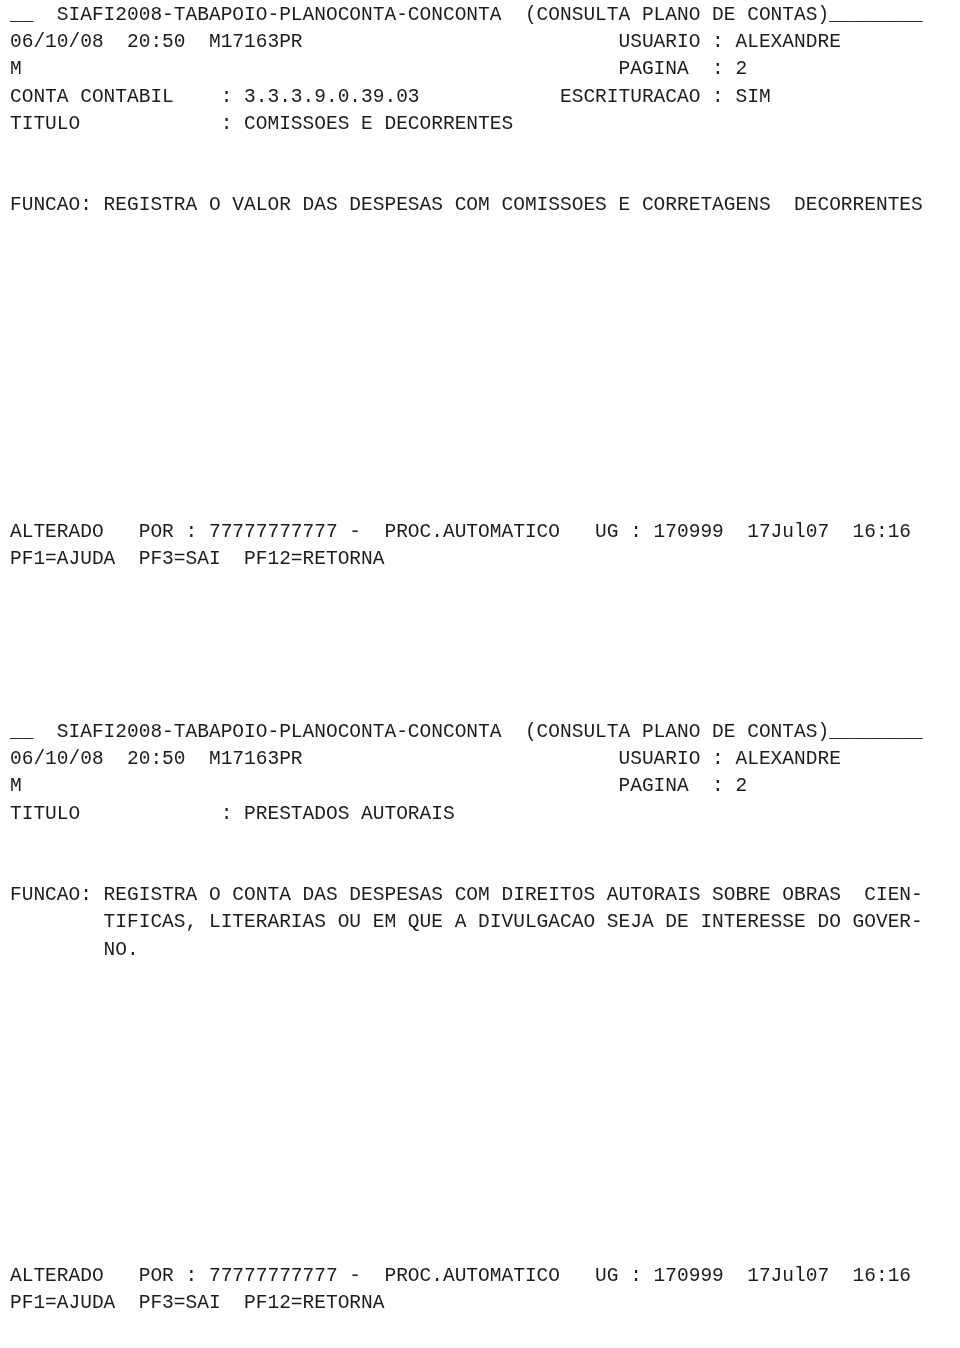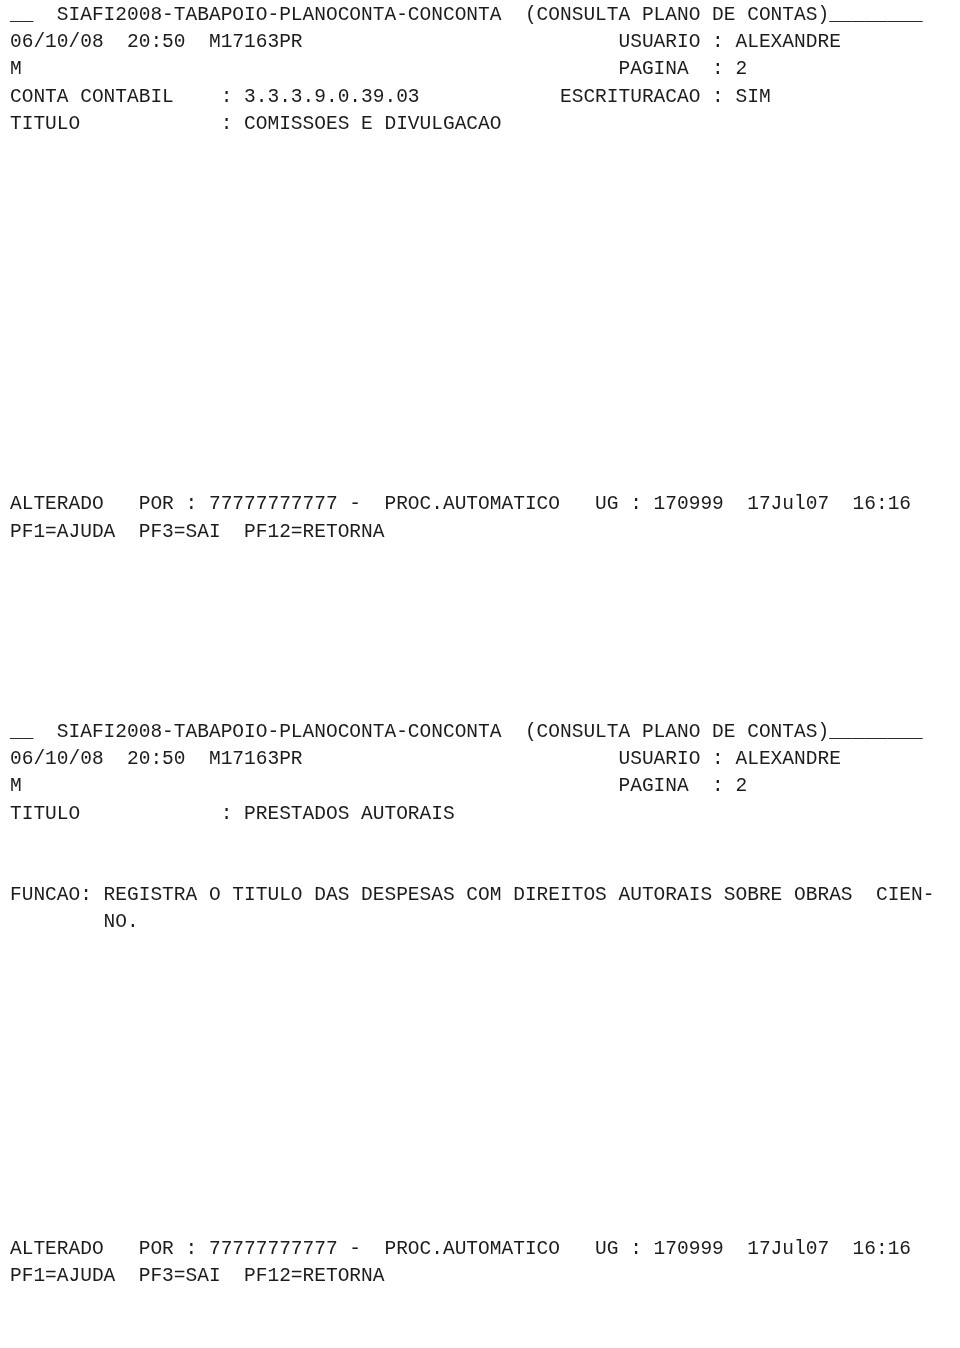--- a/index.html
+++ b/index.html
@@ -54,23 +54,24 @@
 <body>
 
 <div class="page">
 
   <div class="block" id="block-0">
     <div class="screen">
       <div class="term-line">__  SIAFI2008-TABAPOIO-PLANOCONTA-CONCONTA  (CONSULTA PLANO DE CONTAS)________</div>
       <div class="term-line">06/10/08  20:50  M17163PR                           USUARIO : ALEXANDRE</div>
       <div class="term-line">M                                                   PAGINA  : 2</div>
       <div class="term-line">CONTA CONTABIL    : 3.3.3.9.0.39.03            ESCRITURACAO : SIM</div>
-      <div class="term-line">TITULO            : COMISSOES E DIVULGACAO</div>
+      <div class="term-line">TITULO            : COMISSOES E DECORRENTES</div>
       <div class="term-line blank"></div>
       <div class="term-line blank"></div>
+      <div class="term-line">FUNCAO: REGISTRA O VALOR DAS DESPESAS COM COMISSOES E CORRETAGENS  DECORRENTES</div>
       <div class="term-line blank"></div>
       <div class="term-line blank"></div>
       <div class="term-line blank"></div>
       <div class="term-line blank"></div>
       <div class="term-line blank"></div>
       <div class="term-line blank"></div>
       <div class="term-line blank"></div>
       <div class="term-line blank"></div>
       <div class="term-line blank"></div>
       <div class="term-line blank"></div>
@@ -81,21 +82,22 @@
   </div>
 
   <div class="block" id="block-1">
     <div class="screen">
       <div class="term-line">__  SIAFI2008-TABAPOIO-PLANOCONTA-CONCONTA  (CONSULTA PLANO DE CONTAS)________</div>
       <div class="term-line">06/10/08  20:50  M17163PR                           USUARIO : ALEXANDRE</div>
       <div class="term-line">M                                                   PAGINA  : 2</div>
       <div class="term-line">TITULO            : PRESTADOS AUTORAIS</div>
       <div class="term-line blank"></div>
       <div class="term-line blank"></div>
-      <div class="term-line">FUNCAO: REGISTRA O TITULO DAS DESPESAS COM DIREITOS AUTORAIS SOBRE OBRAS  CIEN-</div>
+      <div class="term-line">FUNCAO: REGISTRA O CONTA DAS DESPESAS COM DIREITOS AUTORAIS SOBRE OBRAS  CIEN-</div>
+      <div class="term-line">        TIFICAS, LITERARIAS OU EM QUE A DIVULGACAO SEJA DE INTERESSE DO GOVER-</div>
       <div class="term-line">        NO.</div>
       <div class="term-line blank"></div>
       <div class="term-line blank"></div>
       <div class="term-line blank"></div>
       <div class="term-line blank"></div>
       <div class="term-line blank"></div>
       <div class="term-line blank"></div>
       <div class="term-line blank"></div>
       <div class="term-line blank"></div>
       <div class="term-line blank"></div>

